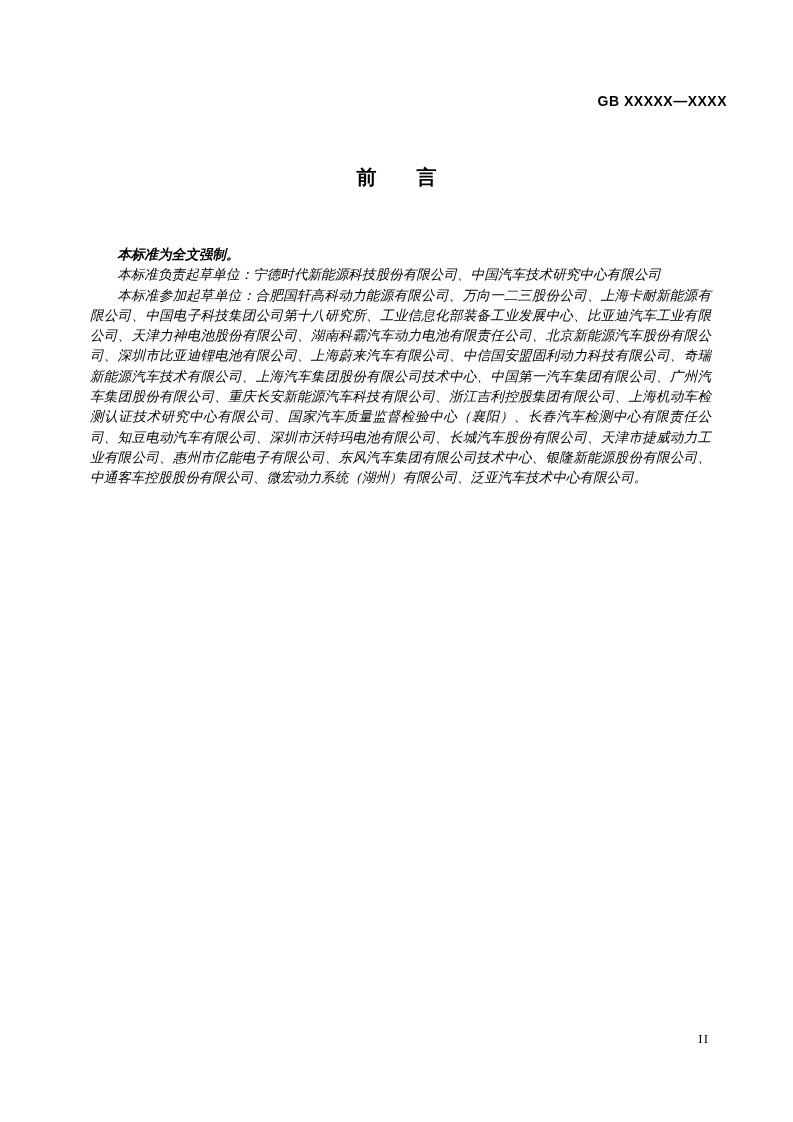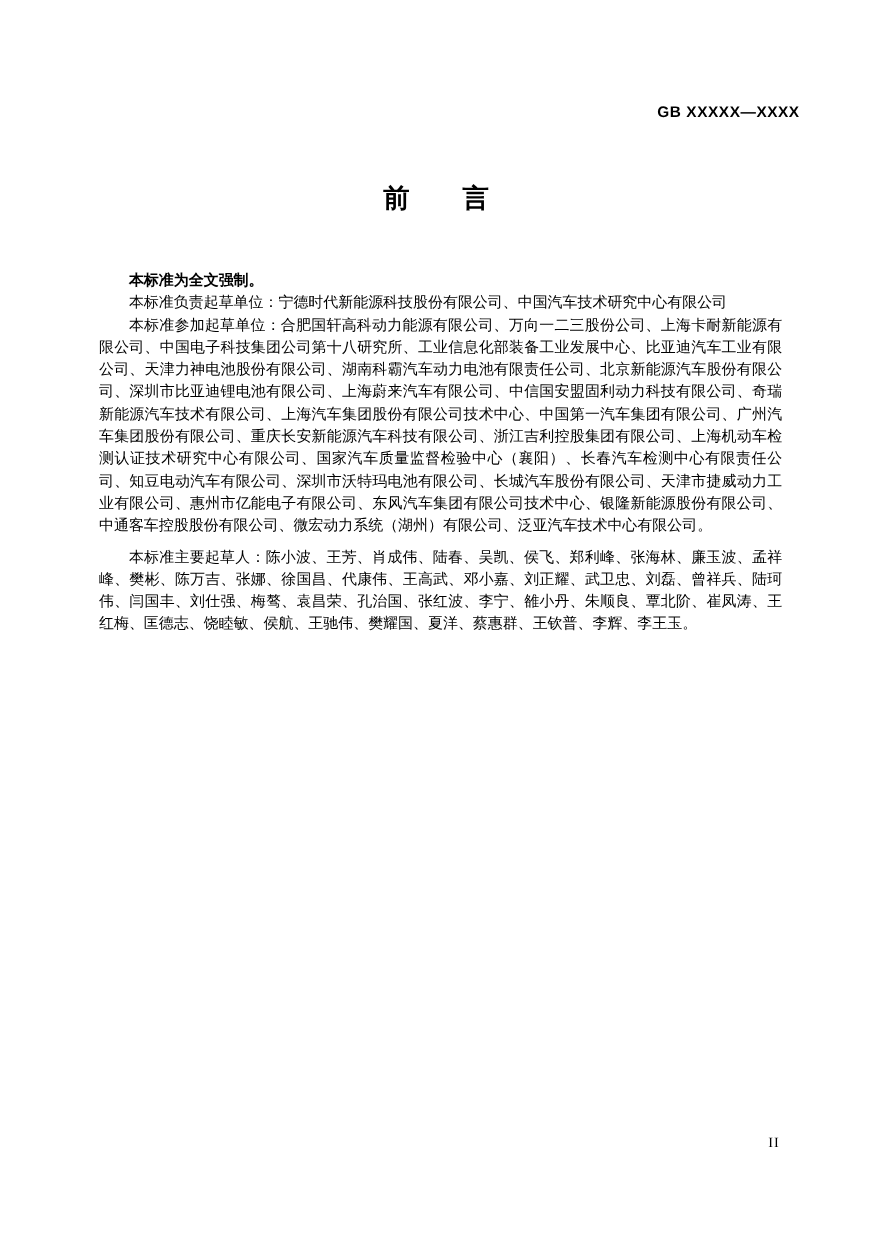--- a/index.html
+++ b/index.html
@@ -27,31 +27,32 @@
     white-space: nowrap;
   }
   .doc-title {
     position: absolute;
     top: 164px;
     left: 0;
     width: 100%;
     text-align: center;
     font-family: "Liberation Sans", "DejaVu Sans", sans-serif;
     font-weight: bold;
-    font-size: 24px;
+    font-size: 20px;
     white-space: pre;
   }
   .foreword-body {
     position: absolute;
     top: 245px;
     left: 90px;
     width: 621px;
     font-size: 13.6px;
     line-height: 20.3px;
     text-align: justify;
+    font-style: italic;
   }
   .foreword-body p {
     margin: 0;
     padding: 0;
     text-indent: 2em;
   }
   .foreword-body p.bold-lead {
     font-family: "Liberation Sans", "DejaVu Sans", sans-serif;
     font-weight: bold;
   }
@@ -72,18 +73,17 @@
 <div class="page">
 
   <div class="header-code">GB XXXXX—XXXX</div>
 
   <div class="doc-title">前　　言</div>
 
   <div class="foreword-body">
     <p class="bold-lead">本标准为全文强制。</p>
     <p>本标准负责起草单位：宁德时代新能源科技股份有限公司、中国汽车技术研究中心有限公司</p>
     <p>本标准参加起草单位：合肥国轩高科动力能源有限公司、万向一二三股份公司、上海卡耐新能源有限公司、中国电子科技集团公司第十八研究所、工业信息化部装备工业发展中心、比亚迪汽车工业有限公司、天津力神电池股份有限公司、湖南科霸汽车动力电池有限责任公司、北京新能源汽车股份有限公司、深圳市比亚迪锂电池有限公司、上海蔚来汽车有限公司、中信国安盟固利动力科技有限公司、奇瑞新能源汽车技术有限公司、上海汽车集团股份有限公司技术中心、中国第一汽车集团有限公司、广州汽车集团股份有限公司、重庆长安新能源汽车科技有限公司、浙江吉利控股集团有限公司、上海机动车检测认证技术研究中心有限公司、国家汽车质量监督检验中心（襄阳）、长春汽车检测中心有限责任公司、知豆电动汽车有限公司、深圳市沃特玛电池有限公司、长城汽车股份有限公司、天津市捷威动力工业有限公司、惠州市亿能电子有限公司、东风汽车集团有限公司技术中心、银隆新能源股份有限公司、中通客车控股股份有限公司、微宏动力系统（湖州）有限公司、泛亚汽车技术中心有限公司。</p>
-    <p class="drafters">本标准主要起草人：陈小波、王芳、肖成伟、陆春、吴凯、侯飞、郑利峰、张海林、廉玉波、孟祥峰、樊彬、陈万吉、张娜、徐国昌、代康伟、王高武、邓小嘉、刘正耀、武卫忠、刘磊、曾祥兵、陆珂伟、闫国丰、刘仕强、梅骜、袁昌荣、孔治国、张红波、李宁、雒小丹、朱顺良、覃北阶、崔凤涛、王红梅、匡德志、饶睦敏、侯航、王驰伟、樊耀国、夏洋、蔡惠群、王钦普、李辉、李王玉。</p>
   </div>
 
   <div class="page-number">II</div>
 
 </div>
 
 </body></html>

